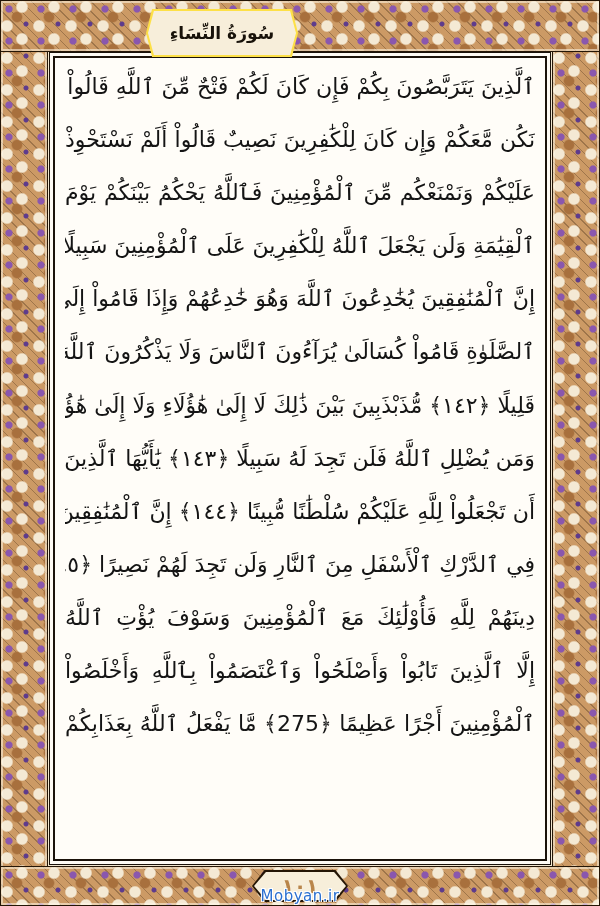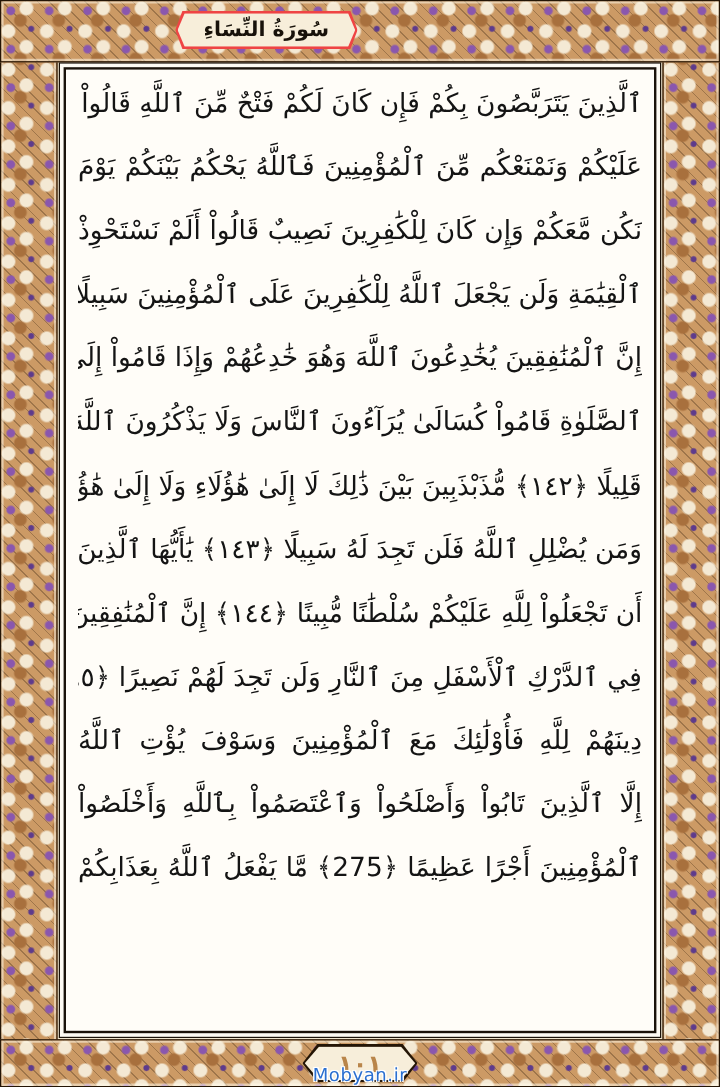--- a/index.html
+++ b/index.html
@@ -25,21 +25,21 @@
     border:1px solid #241505;
     box-shadow: inset 0 0 0 2px rgba(255,249,234,.55);
   }
   .band-left  {left:0;top:0;bottom:0;width:46px;}
   .band-right {right:0;top:0;bottom:0;width:46px;}
   .band-top   {left:0;right:0;top:0;height:50px;}
   .band-bottom{left:0;right:0;bottom:0;height:38px;}
 
   
   .cartouche{
-    position:absolute;top:9px;height:32px;background:#ef4444;
+    position:absolute;top:9px;height:48px;background:#fde047;
     clip-path:polygon(0 50%,4% 0,96% 0,100% 50%,96% 100%,4% 100%);
     z-index:3;
   }
   .cartouche-inner{
     position:absolute;inset:2px;background:#f7eeda;
     clip-path:polygon(0 50%,4% 0,96% 0,100% 50%,96% 100%,4% 100%);
     display:flex;align-items:center;justify-content:center;
   }
   .cartouche-juz  {right:70px;width:152px;}
   .cartouche-surah{left:146px;width:152px;}
@@ -93,22 +93,22 @@
 
   <div class="cartouche cartouche-surah">
     <div class="cartouche-inner">
       <span class="cartouche-text">سُورَةُ النِّسَاءِ</span>
     </div>
   </div>
 
   <div class="content-frame">
     <div class="text-block">
       <div class="qline">ٱلَّذِينَ يَتَرَبَّصُونَ بِكُمْ فَإِن كَانَ لَكُمْ فَتْحٌ مِّنَ ٱللَّهِ قَالُواْ أَلَمْ</div>
+      <div class="qline">نَكُن مَّعَكُمْ وَإِن كَانَ لِلْكَٰفِرِينَ نَصِيبٌ قَالُواْ أَلَمْ نَسْتَحْوِذْ</div>
       <div class="qline">عَلَيْكُمْ وَنَمْنَعْكُم مِّنَ ٱلْمُؤْمِنِينَ فَٱللَّهُ يَحْكُمُ بَيْنَكُمْ يَوْمَ</div>
-      <div class="qline">نَكُن مَّعَكُمْ وَإِن كَانَ لِلْكَٰفِرِينَ نَصِيبٌ قَالُواْ أَلَمْ نَسْتَحْوِذْ</div>
       <div class="qline">ٱلْقِيَٰمَةِ وَلَن يَجْعَلَ ٱللَّهُ لِلْكَٰفِرِينَ عَلَى ٱلْمُؤْمِنِينَ سَبِيلًا ﴿١٤١﴾</div>
       <div class="qline">إِنَّ ٱلْمُنَٰفِقِينَ يُخَٰدِعُونَ ٱللَّهَ وَهُوَ خَٰدِعُهُمْ وَإِذَا قَامُواْ إِلَى</div>
       <div class="qline">ٱلصَّلَوٰةِ قَامُواْ كُسَالَىٰ يُرَآءُونَ ٱلنَّاسَ وَلَا يَذْكُرُونَ ٱللَّهَ إِلَّا</div>
       <div class="qline">قَلِيلًا ﴿١٤٢﴾ مُّذَبْذَبِينَ بَيْنَ ذَٰلِكَ لَا إِلَىٰ هَٰؤُلَاءِ وَلَا إِلَىٰ هَٰؤُلَاءِ</div>
       <div class="qline">وَمَن يُضْلِلِ ٱللَّهُ فَلَن تَجِدَ لَهُ سَبِيلًا ﴿١٤٣﴾ يَٰأَيُّهَا ٱلَّذِينَ ءَامَنُواْ</div>
       <div class="qline">أَن تَجْعَلُواْ لِلَّهِ عَلَيْكُمْ سُلْطَٰنًا مُّبِينًا ﴿١٤٤﴾ إِنَّ ٱلْمُنَٰفِقِينَ</div>
       <div class="qline">فِي ٱلدَّرْكِ ٱلْأَسْفَلِ مِنَ ٱلنَّارِ وَلَن تَجِدَ لَهُمْ نَصِيرًا ﴿١٤٥﴾</div>
       <div class="qline">دِينَهُمْ لِلَّهِ فَأُوْلَٰئِكَ مَعَ ٱلْمُؤْمِنِينَ وَسَوْفَ يُؤْتِ ٱللَّهُ</div>
       <div class="qline">إِلَّا ٱلَّذِينَ تَابُواْ وَأَصْلَحُواْ وَٱعْتَصَمُواْ بِٱللَّهِ وَأَخْلَصُواْ</div>
       <div class="qline">ٱلْمُؤْمِنِينَ أَجْرًا عَظِيمًا ﴿275﴾ مَّا يَفْعَلُ ٱللَّهُ بِعَذَابِكُمْ</div>

